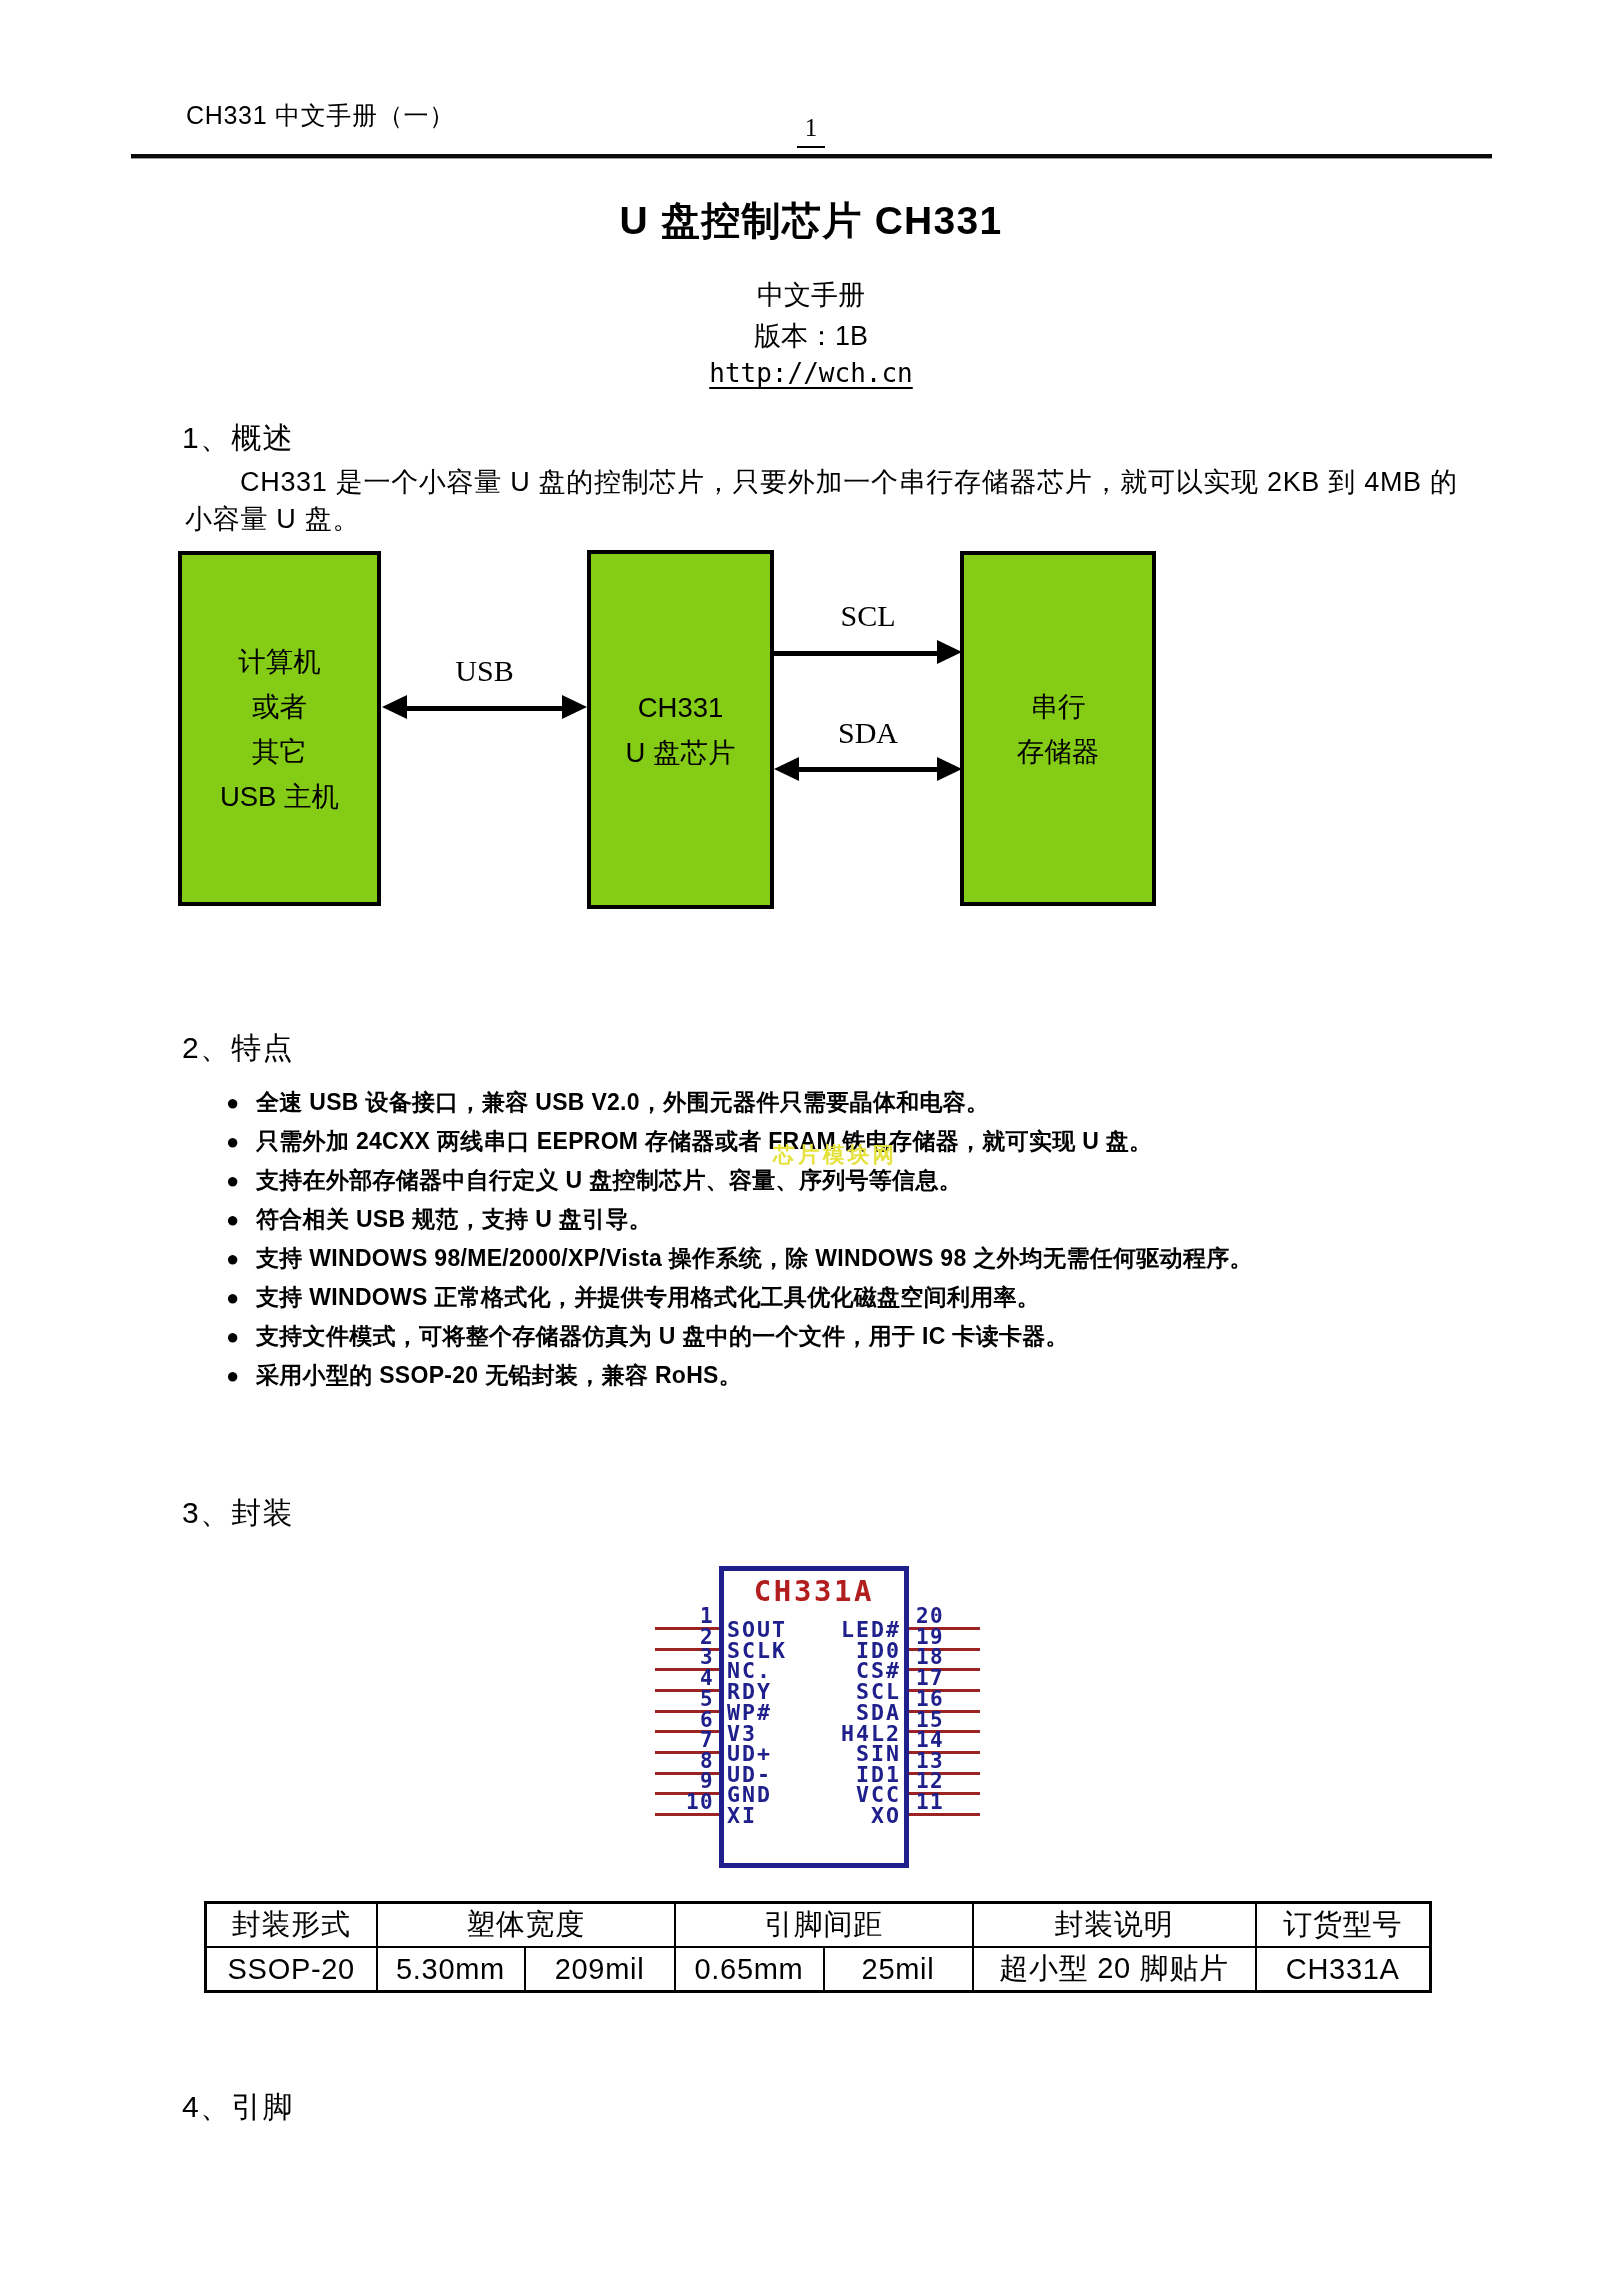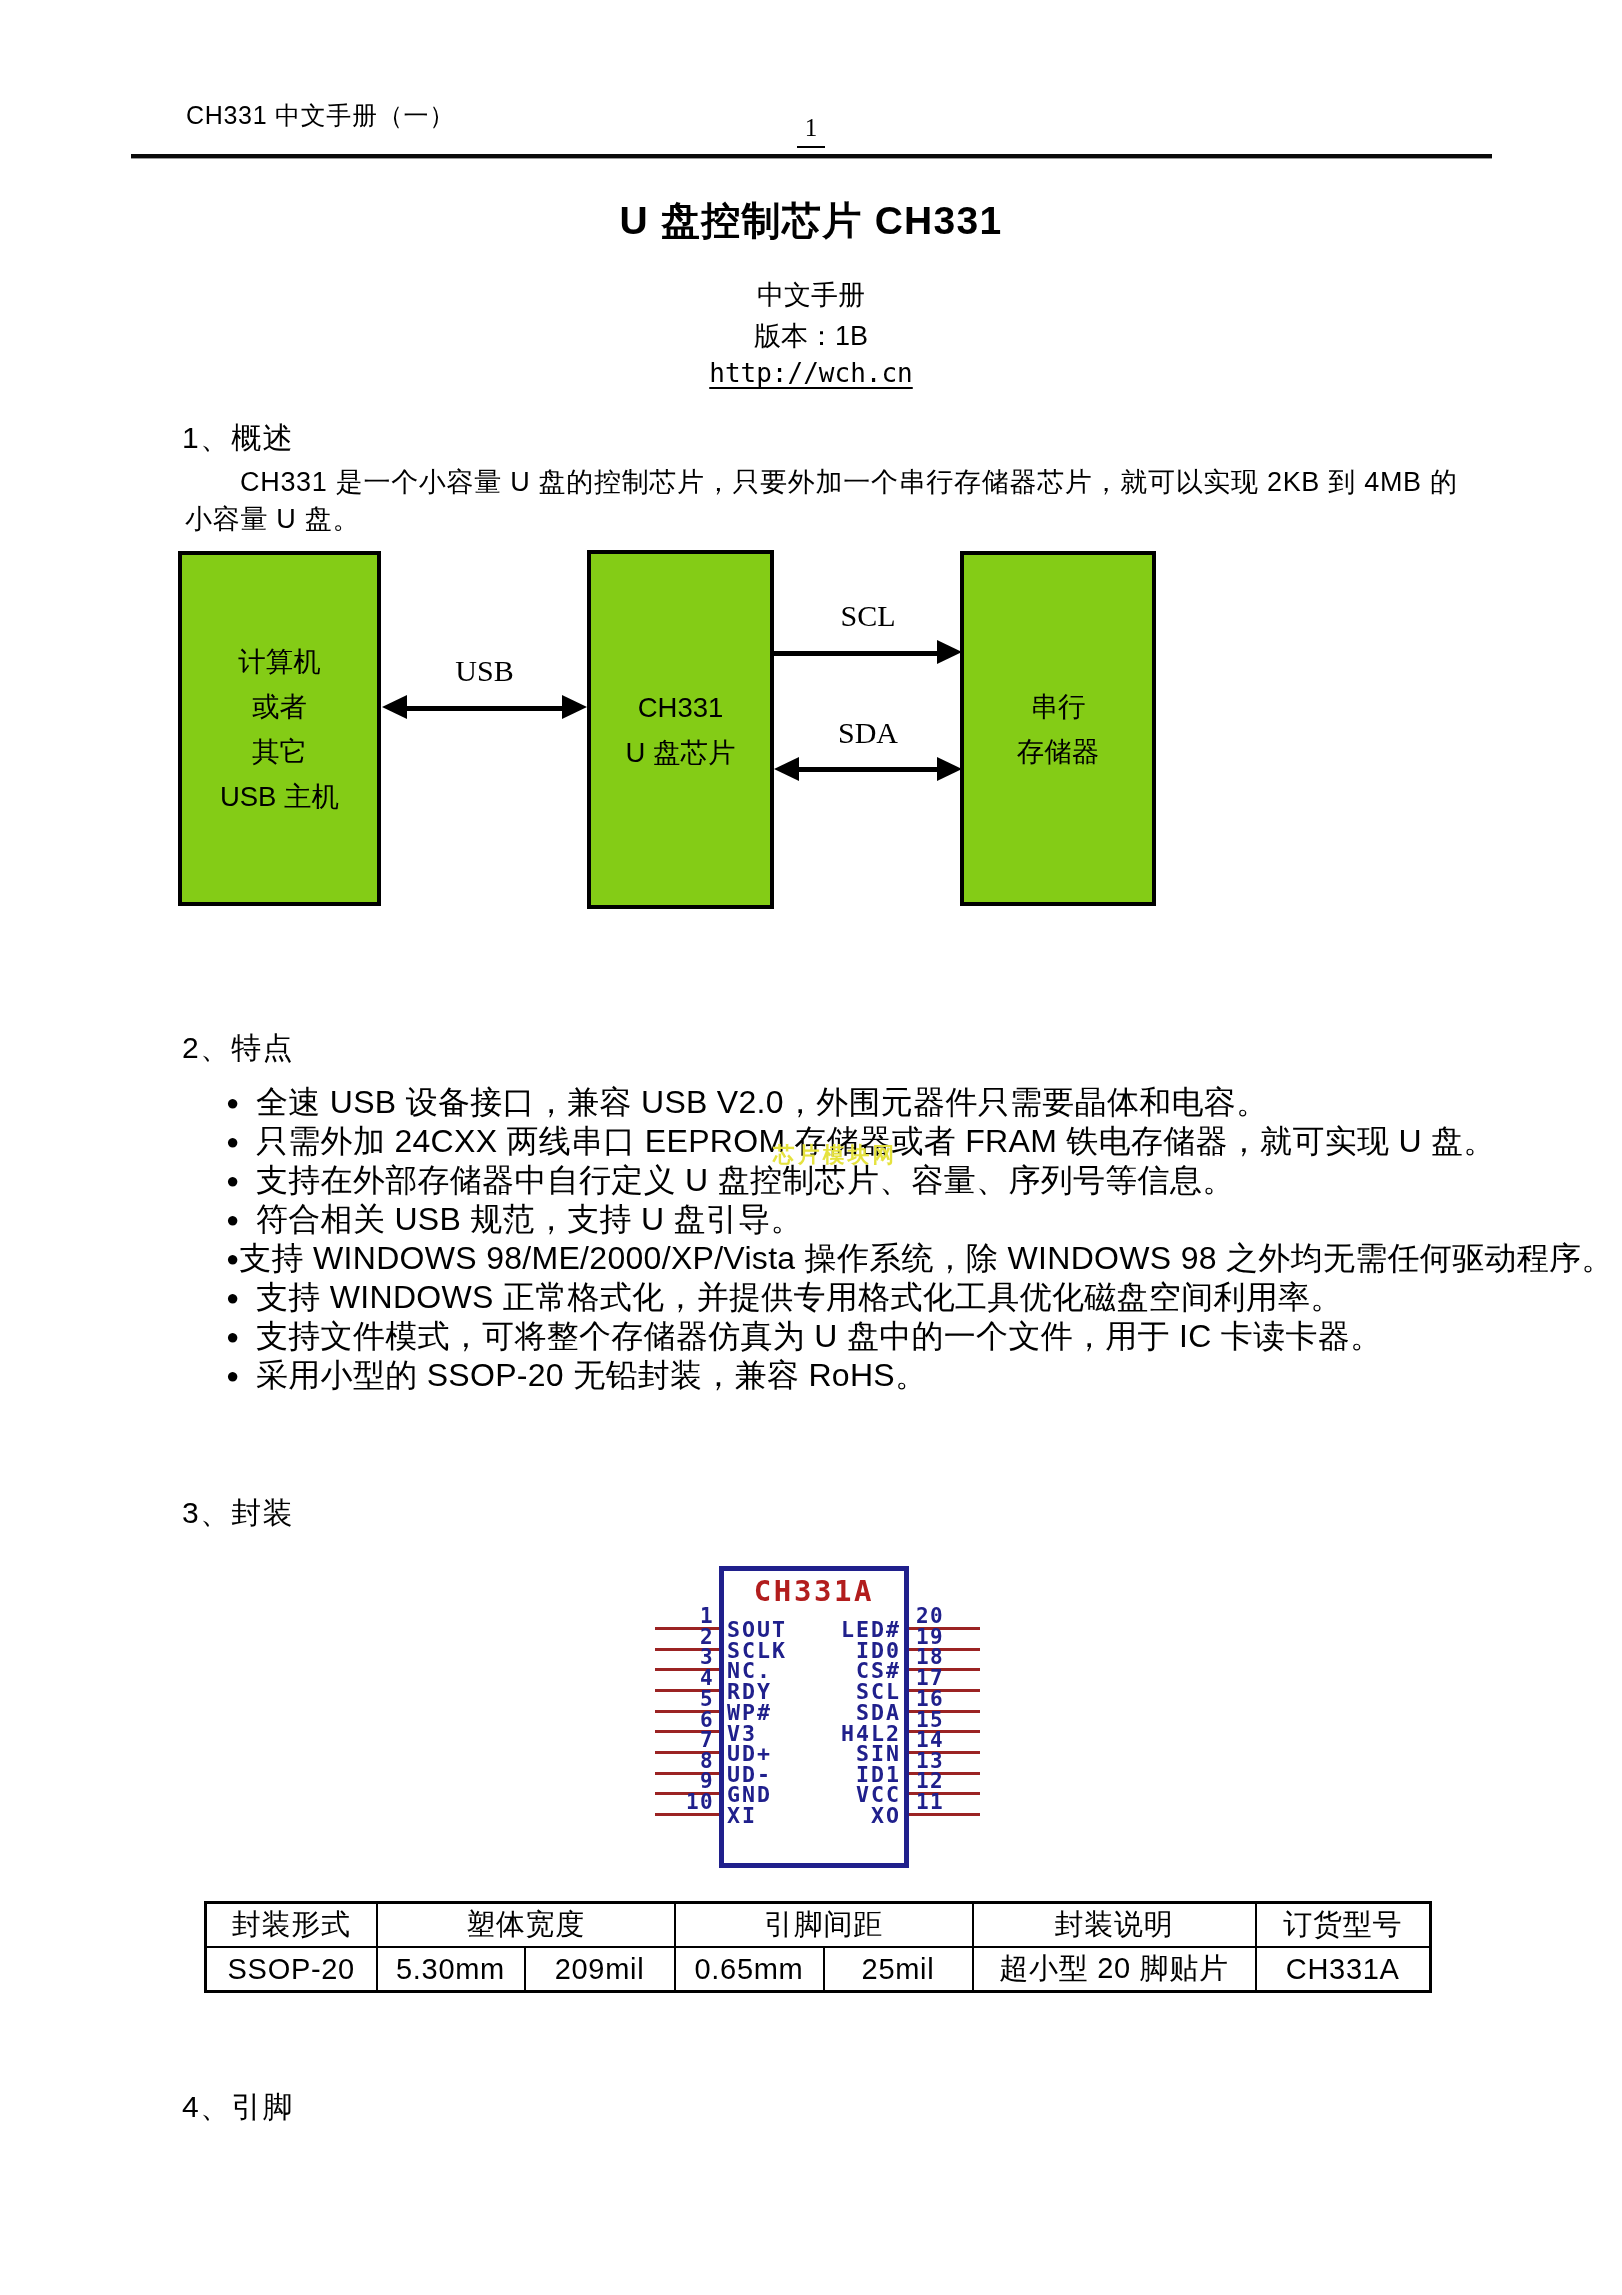--- a/index.html
+++ b/index.html
@@ -38,21 +38,21 @@
   .ahead.right{border-left:25px solid #000;}
   .alabel{font-family:"Liberation Serif",serif;font-size:30px;text-align:center;}
 
   
   .wmark{left:773px;top:1140px;font-size:21.6px;font-weight:bold;letter-spacing:3.3px;color:#e5e23e;}
 
   
   .feat{left:226px;top:1083px;width:1308px;}
   .feat-item{display:flex;align-items:center;height:39px;}
   .feat-dot{width:30px;font-size:22px;line-height:39px;}
-  .feat-text{font-size:32px;letter-spacing:0.3px;white-space:nowrap;}
+  .feat-text{font-size:23px;letter-spacing:0.3px;white-space:nowrap;font-weight:bold;}
 
   
   .chipdiag{left:654px;top:1563px;width:327px;height:314px;}
   .chipbox{position:absolute;left:65px;top:2.6px;width:190px;height:302px;box-sizing:border-box;
            border:5.2px solid #20208c;background:#fff;}
   .chiptitle{position:absolute;left:65px;top:10.5px;width:190px;text-align:center;
              font-family:"DejaVu Sans Mono",monospace;font-weight:bold;font-size:29px;
              letter-spacing:2.6px;color:#b21d1d;}
   .pline{position:absolute;height:2.6px;background:#9b2323;}
   .pline.l{left:1.3px;width:64px;}

